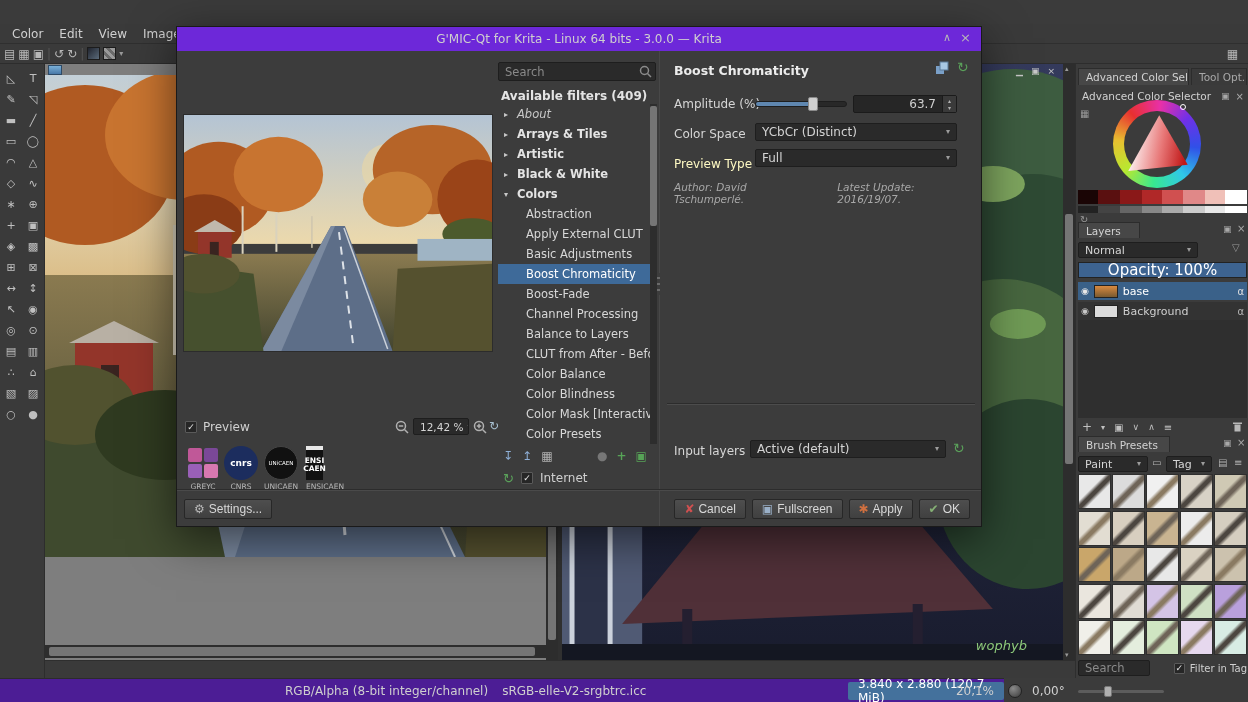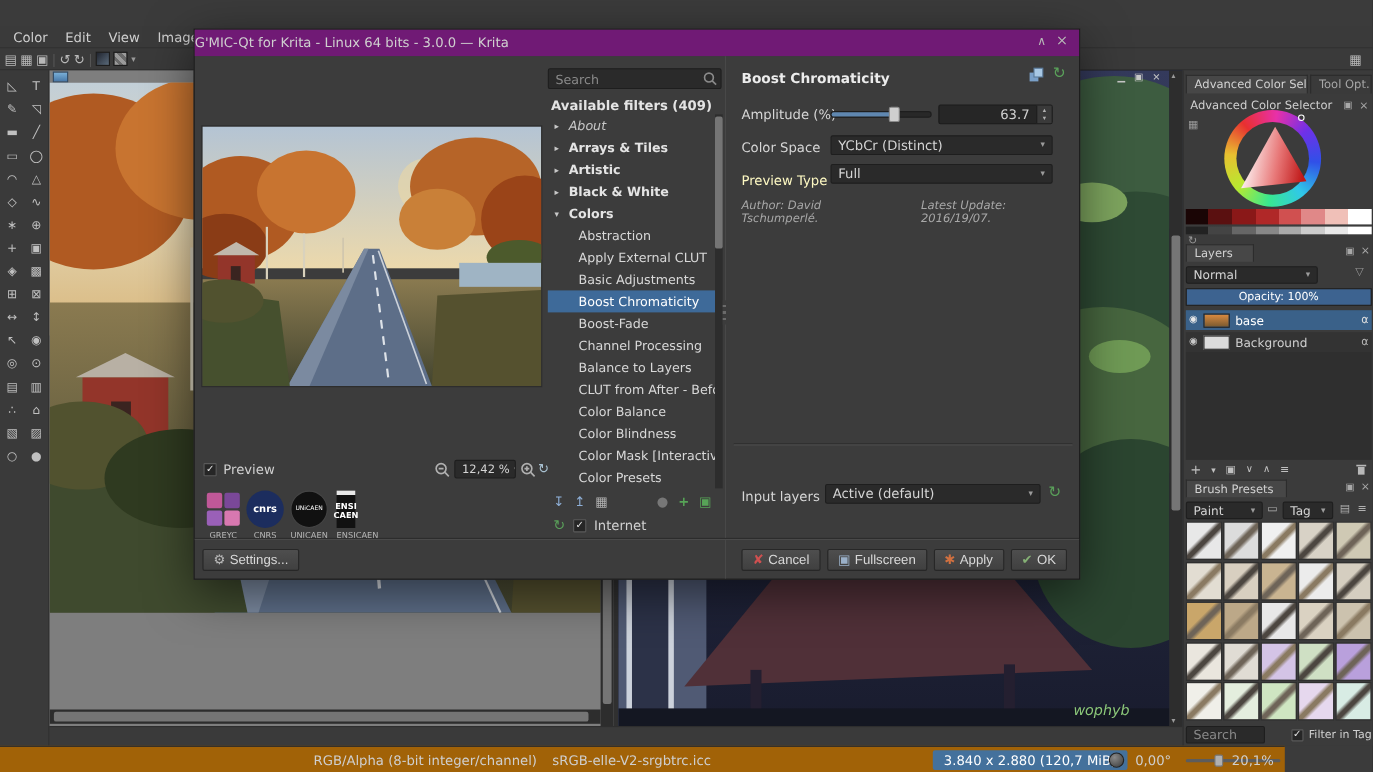--- a/index.html
+++ b/index.html
@@ -219,21 +219,21 @@
     <span class="abs" style="left:161px;top:159px;font-size:10px;color:#a8a8a8">×</span>
 
     <div class="dd abs" style="left:2px;top:178px;width:120px;height:16px;font-size:11px">
       <span>Normal</span>
         <span class="arr">▾</span>
     </div>
     <span class="abs" style="left:156px;top:178px;font-size:10px;color:#9a9a9a">▽</span>
 
     <div class="abs" style="left:2px;top:198px;width:169px;height:16px;background:#2c2c2c;border:1px solid #222">
       <div class="abs" style="left:0;top:0;height:14px;width:100%;background:#3d6390"></div>
-      <div class="abs flex" style="left:0;top:0;width:100%;height:14px;justify-content:center;font-size:10px;color:#fff">Opacity: 100%</div>
+      <div class="abs flex" style="left:0;top:0;width:100%;height:14px;justify-content:center;font-size:15px;color:#fff">Opacity: 100%</div>
     </div>
 
     <div class="abs flex" style="left:2px;top:218px;width:169px;height:18px;background:#3a6189;gap:5px;padding:0 3px">
       <span style="font-size:9px;color:#e8e8e8">◉</span>
       <span style="width:24px;height:13px;background:linear-gradient(#d98a40,#7a5a30);border:1px solid #222"></span>
       <span style="font-size:11px;color:#fff">base</span>
       <span style="margin-left:auto;font-size:10px;color:#e0e0e0">α</span>
     </div>
     <div class="abs flex" style="left:2px;top:238px;width:169px;height:18px;background:#333333;gap:5px;padding:0 3px">
       <span style="font-size:9px;color:#c8c8c8">◉</span>
@@ -302,38 +302,38 @@
         <div class="brush-cell" style="background: linear-gradient(135deg, rgb(216, 236, 228) 0%, rgb(216, 236, 228) 40%, rgb(76, 70, 64) 48%, rgb(76, 70, 64) 55%, rgb(216, 236, 228) 63%);"></div>
       </div>
 
     <div class="abs flex" style="left:2px;top:596px;width:169px;height:16px;gap:5px">
       <span style="width:72px;height:16px"><input class="input" placeholder="Search" style=""></span>
       <span class="chk" style="margin-left:auto;width:11px;height:11px">✓</span>
       <span style="font-size:10px;white-space:nowrap">Filter in Tag</span>
     </div>
   </div>
 
-  <div class="abs" style="left:0;top:678px;width:1168px;height:24px;background:#a16207;border-top:1px solid #2c2c2c">
+  <div class="abs" style="left:0;top:678px;width:1004px;height:24px;background:#4c1d95;border-top:1px solid #2c2c2c">
     <div class="abs flex" style="left:285px;top:0;height:24px;gap:14px;color:#cfcfcf">
       <span>RGB/Alpha (8-bit integer/channel)</span>
       <span>sRGB-elle-V2-srgbtrc.icc</span>
     </div>
     <div class="abs flex" style="left:848px;top:3px;height:18px;padding:0 10px;background:#44719c;border-radius:2px;color:#fff">
       <span>3.840 x 2.880 (120,7 MiB)</span>
     </div>
     <div class="abs" style="left:1008px;top:5px;width:14px;height:14px;border-radius:50%;background:radial-gradient(circle at 35% 30%,#8a8a8a,#3a3a3a);border:1px solid #222"></div>
     <div class="abs flex" style="left:1032px;top:0;height:24px;color:#cfcfcf">0,00°</div>
     <div class="abs" style="left:1078px;top:11px;width:86px;height:3px;background:#5c5c5c;border-radius:2px">
       <div class="abs" style="left:30%;top:-4px;width:8px;height:11px;background:#b0b0b0;border-radius:2px;border:1px solid #777"></div>
     </div>
     <div class="abs flex" style="right:10px;top:0;height:24px;color:#cfcfcf">20,1%</div>
   </div>
 
   <div class="abs" style="left:176px;top:26px;width:806px;height:501px;background:#3c3c3c;border:1px solid #1a1a1a;box-shadow:0 12px 42px rgba(0,0,0,.55)">
-    <div class="abs flex" style="left:0;top:0;width:804px;height:24px;background:#701a75;justify-content:flex-start">
+    <div class="abs flex" style="left:0;top:0;width:804px;height:24px;background:#6d28d9;justify-content:center">
       <span style="color:#cfcfcf">G'MIC-Qt for Krita - Linux 64 bits - 3.0.0 — Krita</span>
       <span class="abs" style="right:30px;top:4px;color:#b8b8b8;font-size:11px">∧</span>
       <span class="abs" style="right:10px;top:3px;color:#b8b8b8;font-size:13px">×</span>
     </div>
 
     <div class="abs" style="left:0;top:24px;width:804px;height:475px">
 
       <svg class="abs" style="left:6px;top:63px;width:310px;height:238px;border:1px solid #2c2c2c" viewBox="0 0 310 238" preserveAspectRatio="none">
         <defs>
           <linearGradient id="skyP" x1="0" y1="0" x2="0" y2="1">

